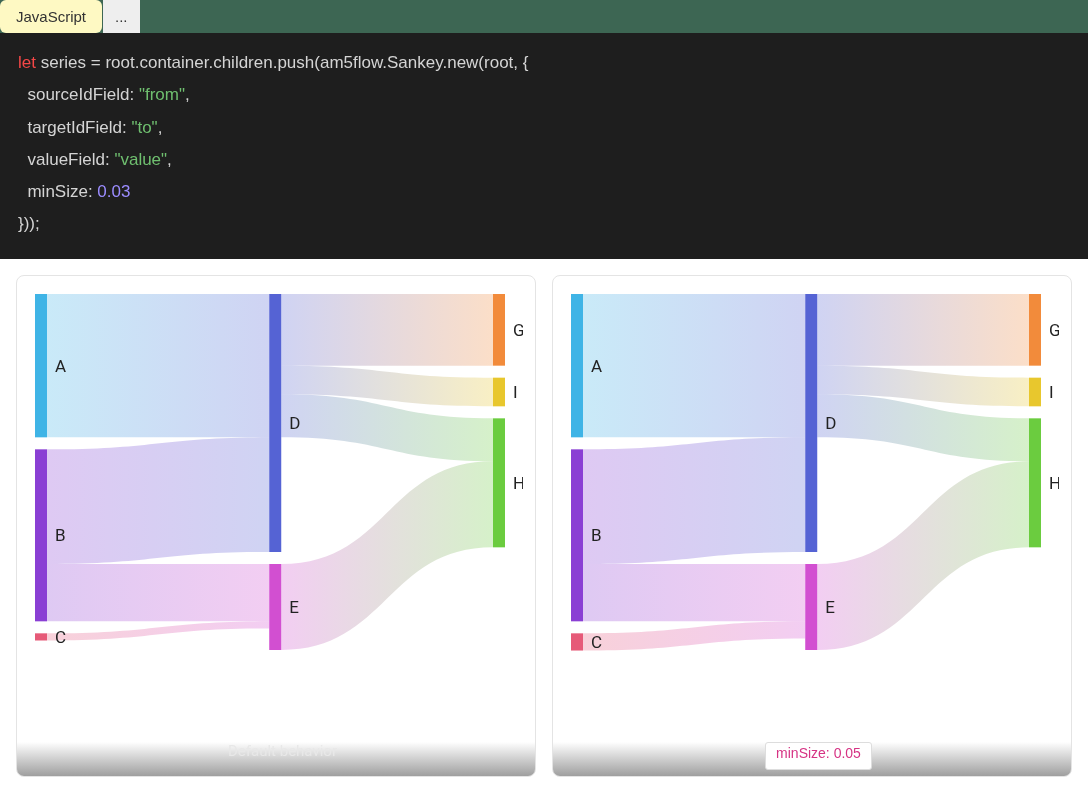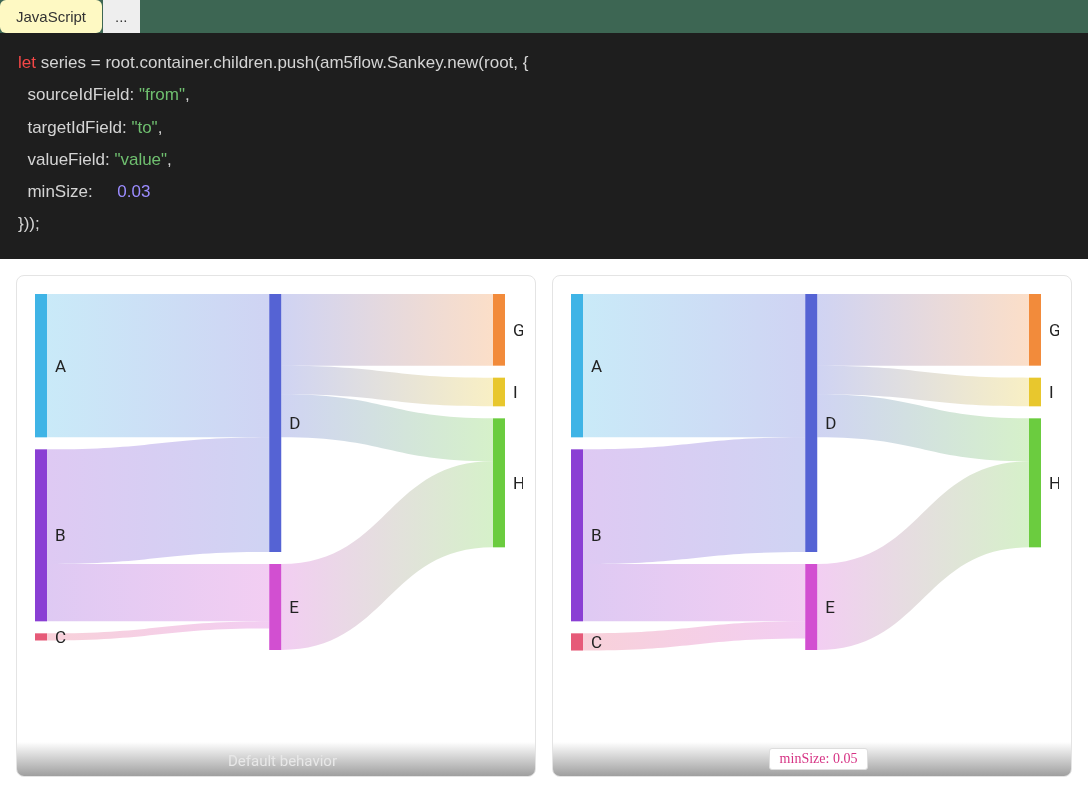--- a/index.html
+++ b/index.html
@@ -45,21 +45,21 @@
     background: #1e1e1e;
     color: #d4d4d4;
     padding: 14px 18px 18px 18px;
     font-family: Liberation Sans, sans-serif;
     font-size: 17px;
     line-height: 1.9;
     white-space: pre;
   }
   .tok-kw { color: #f44747; }
   .tok-str { color: #6fbf6f; }
-  .tok-num { color: #9b8cff; margin-left: 20px; }
+  .tok-num { color: #9b8cff; }
 
   .charts-row {
     display: flex;
     gap: 16px;
     padding: 16px;
   }
   .chart-card {
     flex: 1;
     border: 1px solid #e4e4e4;
     border-radius: 8px;
@@ -74,33 +74,32 @@
     left: 18px;
     right: 18px;
     bottom: 18px;
   }
   .caption-bar {
     position: absolute;
     left: 0; right: 0; bottom: 0;
     height: 34px;
     background: linear-gradient(to bottom, rgba(0,0,0,0) 0%, rgba(80,80,80,0.55) 100%);
     display: flex;
-    align-items: flex-end;
     justify-content: center;
     padding-bottom: 6px;
     font-size: 15px;
     padding-left: 13px;
   }
   .caption-plain { color: #e8e8e8; }
   .caption-code {
     background: #fff;
     border: 1px solid #ddd;
     border-radius: 3px;
     padding: 2px 10px;
-    font-family: Liberation Serif, serif;
+    font-family: Liberation Sans, sans-serif;
     color: #d63384;
     font-size: 14px;
   }
   text.node-label {
     font-size: 17px;
     fill: #222;
     font-family: -apple-system, BlinkMacSystemFont, "Segoe UI", Roboto, sans-serif;
   }
 </style>
 </head>

